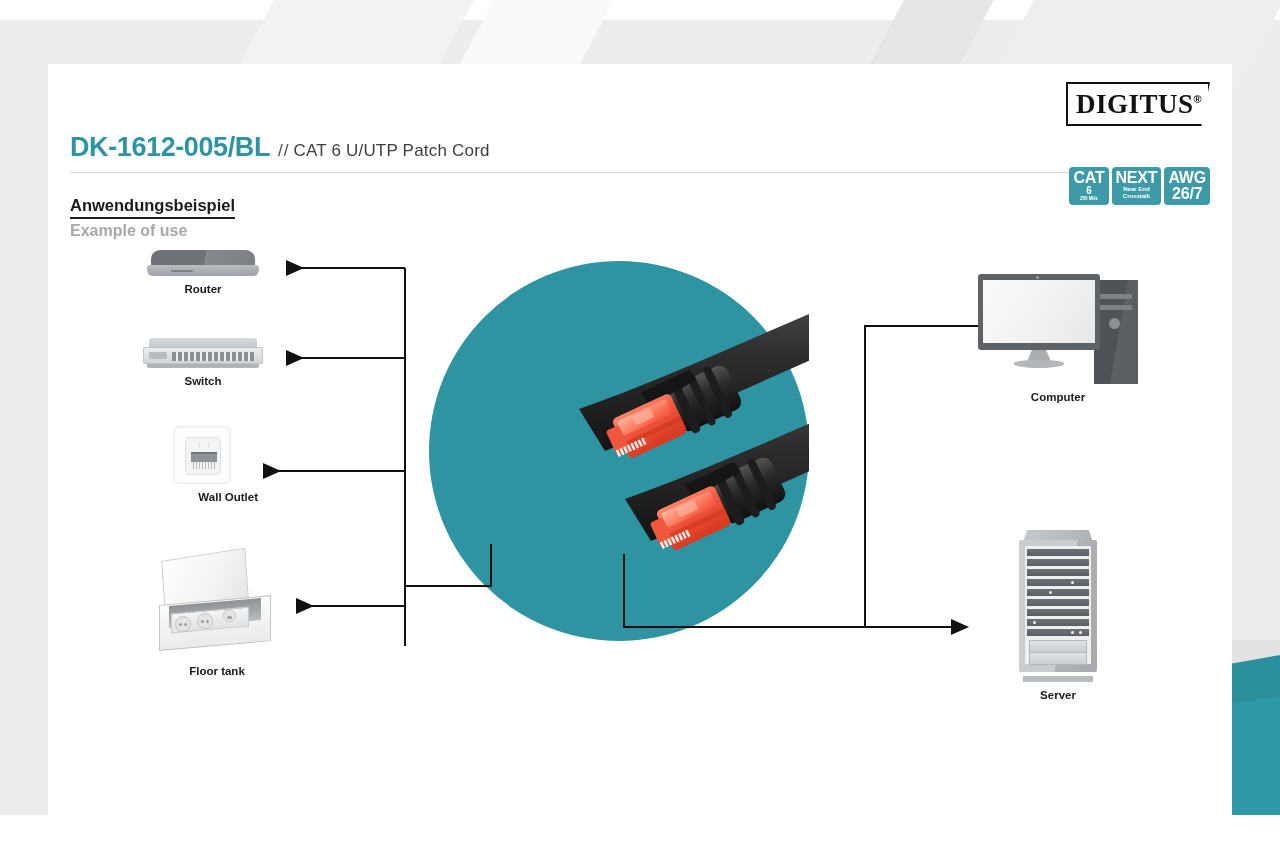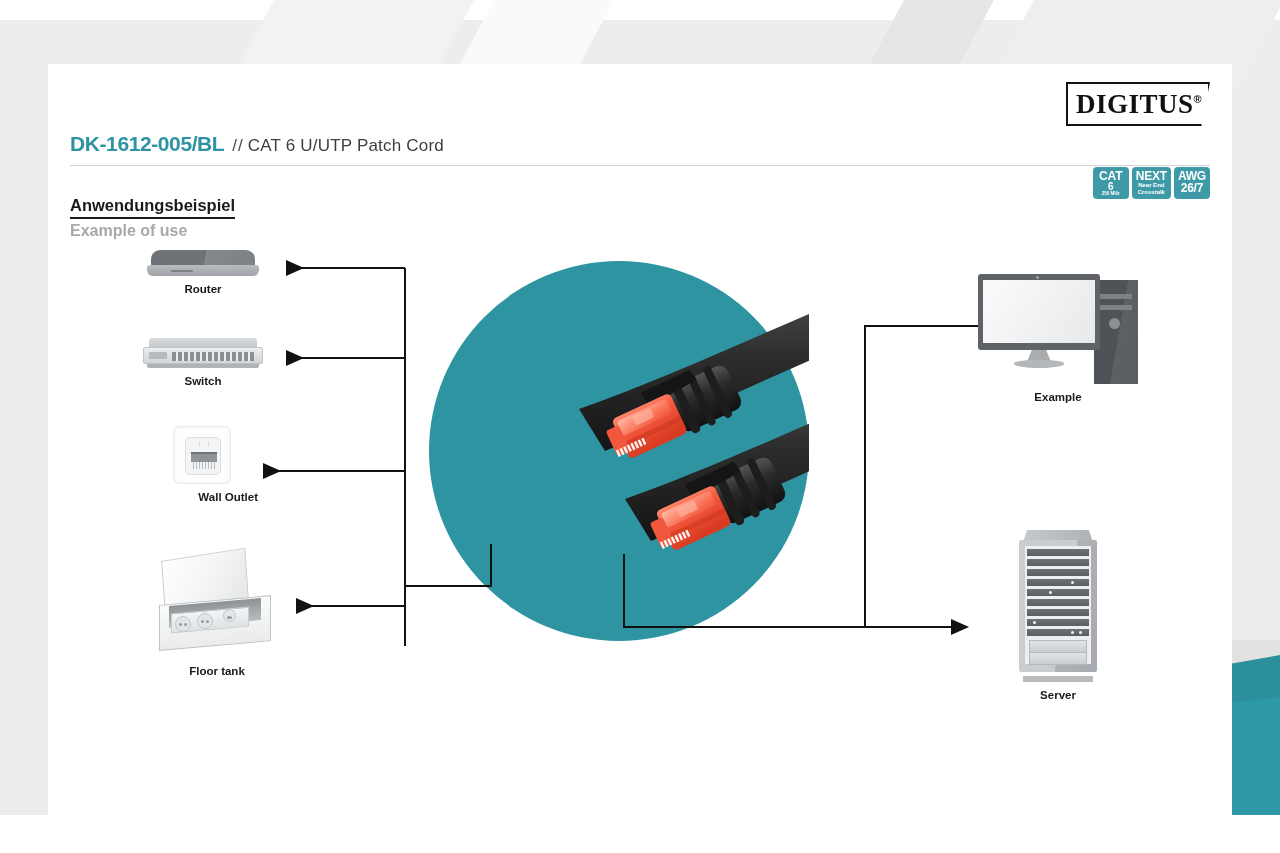--- a/index.html
+++ b/index.html
@@ -83,42 +83,42 @@
   
   #title-row {
     position: absolute;
     left: 22px; top: 68px;
     width: 1140px;
     padding-bottom: 9px;
     border-bottom: 1px solid #d2d2d2;
     white-space: nowrap;
   }
   .sku {
-    font-size: 21px; font-weight: 700;
+    font-size: 27px; font-weight: 700;
     color: #2e93a3;
     letter-spacing: -0.4px;
   }
   .sku-sep { font-size: 17px; color: #4b4b4b; margin: 0 4px 0 8px; letter-spacing:1px;}
   .sku-desc { font-size: 17px; color: #3d3d3d; letter-spacing: 0.2px; }
 
   
   #badges {
     position: absolute; right: 22px; top: 103px;
     display: flex; gap: 3px;
   }
   .badge {
     background: #3f9aa8;
     border-radius: 4px;
     color: #ffffff;
     text-align: center;
     padding: 3px 4px 2px;
     min-width: 36px;
     line-height: 1.02;
   }
-  .badge .b1 { font-size: 12px; font-weight: 700; letter-spacing: -0.2px; display:block; }
+  .badge .b1 { font-size: 16px; font-weight: 700; letter-spacing: -0.2px; display:block; }
   .badge .b2 { font-size: 10px;  font-weight: 700; display:block; }
   .badge .b3 { font-size: 4.6px; font-weight: 700; display:block; letter-spacing: -0.1px; }
   .badge .b2s{ font-size: 6.2px; font-weight: 700; display:block; letter-spacing:-0.1px; }
 
   
   #heading-de {
     position: absolute; left: 22px; top: 132px;
     font-size: 16.5px; font-weight: 700; color: #1a1a1a;
     border-bottom: 2px solid #1a1a1a;
     padding-bottom: 2px;
@@ -523,21 +523,21 @@
             <div class="tower-slot s2"></div>
             <div class="tower-dot"></div>
           </div>
           <div class="monitor">
             <div class="cam"></div>
             <div class="screen"></div>
           </div>
           <div class="stand-neck"></div>
           <div class="stand-foot"></div>
         </div>
-        <div class="node-label">Example</div>
+        <div class="node-label">Computer</div>
       </div>
 
       <div class="node" style="left:920px; top:466px; width:180px;">
         <div class="server">
           <div class="server-top"></div>
           <div class="server-cab"></div>
           <div class="server-face">
             <div class="slat" style="top:3px;"></div>
             <div class="slat" style="top:13px;"></div>
             <div class="slat" style="top:23px;"></div>

